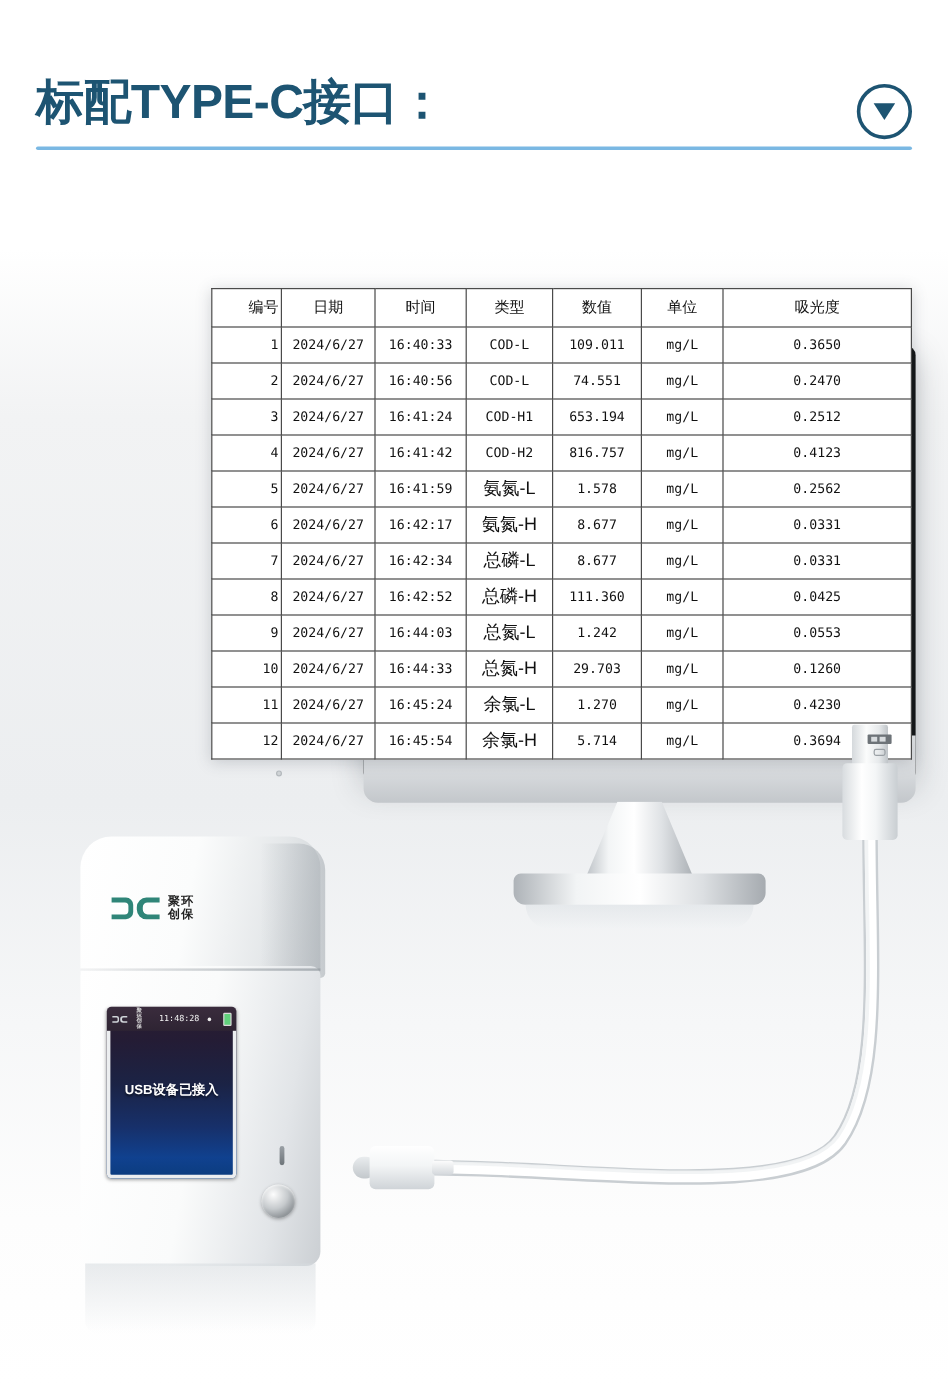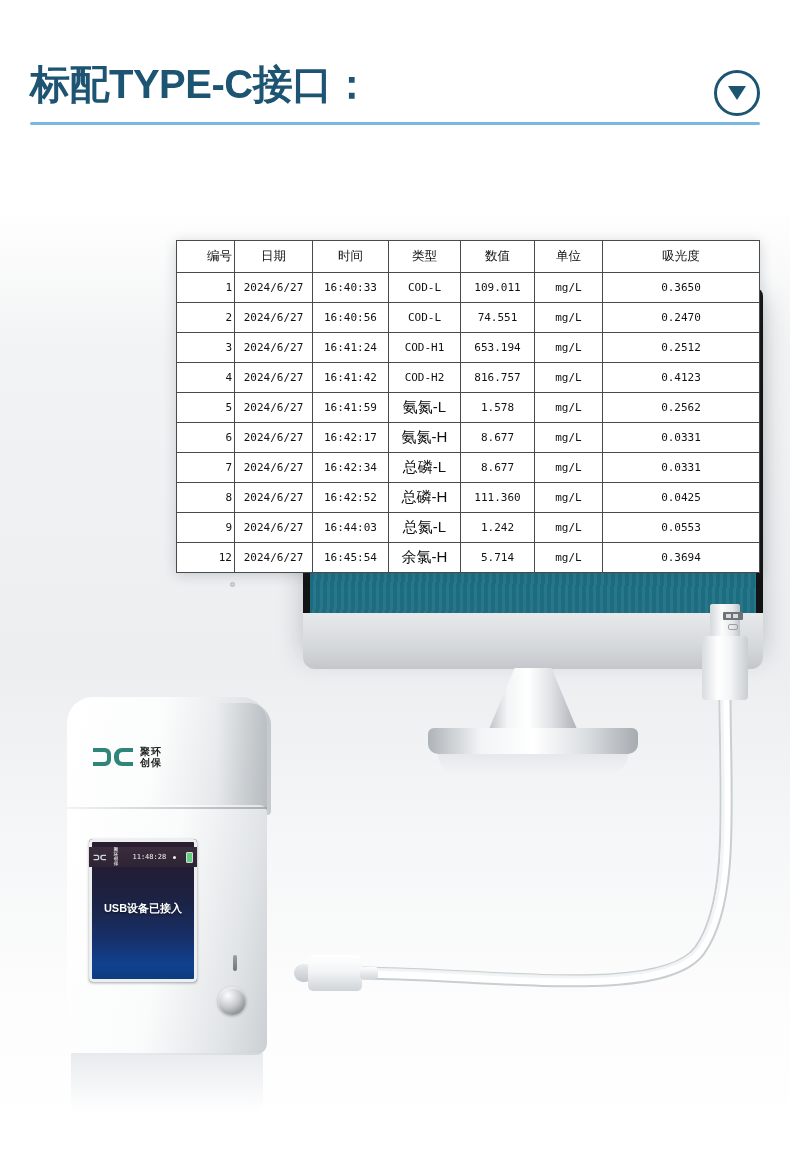--- a/index.html
+++ b/index.html
@@ -147,21 +147,21 @@
     font-size:10px; line-height:11px; font-weight:bold; color:#1f1f1f;
     letter-spacing:1px; text-align:left;
   }
   .dev-screen {
     position:absolute; left:26px; top:142px; width:108px; height:143px;
     border-radius:4px; overflow:hidden;
     background:linear-gradient(180deg,#2b1e30 0%,#241c35 20%,#1b2345 45%,#17306a 70%,#10418f 88%,#0b3c7d 100%);
     box-shadow:inset 0 0 0 3px #eceef0, 0 1px 3px rgba(0,0,0,.35);
   }
   .dev-statusbar {
-    position:absolute; left:0; top:8px; width:100%; height:20px;
+    position:absolute; left:0; top:0; width:100%; height:20px;
     background:linear-gradient(180deg,#3a2c3d,#2e2433);
     display:flex; align-items:center; padding:8px 4px; gap:7px;
   }
   .mini-logo { width:14px; height:9px; }
   .mini-cn { font-size:4.5px; line-height:4.5px; color:#dcdcdc; font-weight:bold; }
   .dev-time { font-size:7px; color:#f2f2f2; font-family:"DejaVu Sans Mono",monospace; margin-left:3px; }
   .dev-dot { width:3px; height:3px; border-radius:50%; background:#efefef; margin-left:auto; }
   .dev-batt {
     width:7px; height:11px; border:1px solid #d8d8d8; border-radius:1px;
     background:#61d07c; margin-left:3px;
@@ -372,20 +372,38 @@
         <tr>
           <td class="c-no">9</td>
           <td class="c-date">2024/6/27</td>
           <td class="c-time">16:44:03</td>
           <td class="c-type cn">总氮-L</td>
           <td class="c-val">1.242</td>
           <td class="c-unit">mg/L</td>
           <td class="c-abs">0.0553</td>
         </tr>
         <tr>
+          <td class="c-no">10</td>
+          <td class="c-date">2024/6/27</td>
+          <td class="c-time">16:44:33</td>
+          <td class="c-type cn">总氮-H</td>
+          <td class="c-val">29.703</td>
+          <td class="c-unit">mg/L</td>
+          <td class="c-abs">0.1260</td>
+        </tr>
+        <tr>
+          <td class="c-no">11</td>
+          <td class="c-date">2024/6/27</td>
+          <td class="c-time">16:45:24</td>
+          <td class="c-type cn">余氯-L</td>
+          <td class="c-val">1.270</td>
+          <td class="c-unit">mg/L</td>
+          <td class="c-abs">0.4230</td>
+        </tr>
+        <tr>
           <td class="c-no">12</td>
           <td class="c-date">2024/6/27</td>
           <td class="c-time">16:45:54</td>
           <td class="c-type cn">余氯-H</td>
           <td class="c-val">5.714</td>
           <td class="c-unit">mg/L</td>
           <td class="c-abs">0.3694</td>
         </tr>
       </tbody>
   </table>

